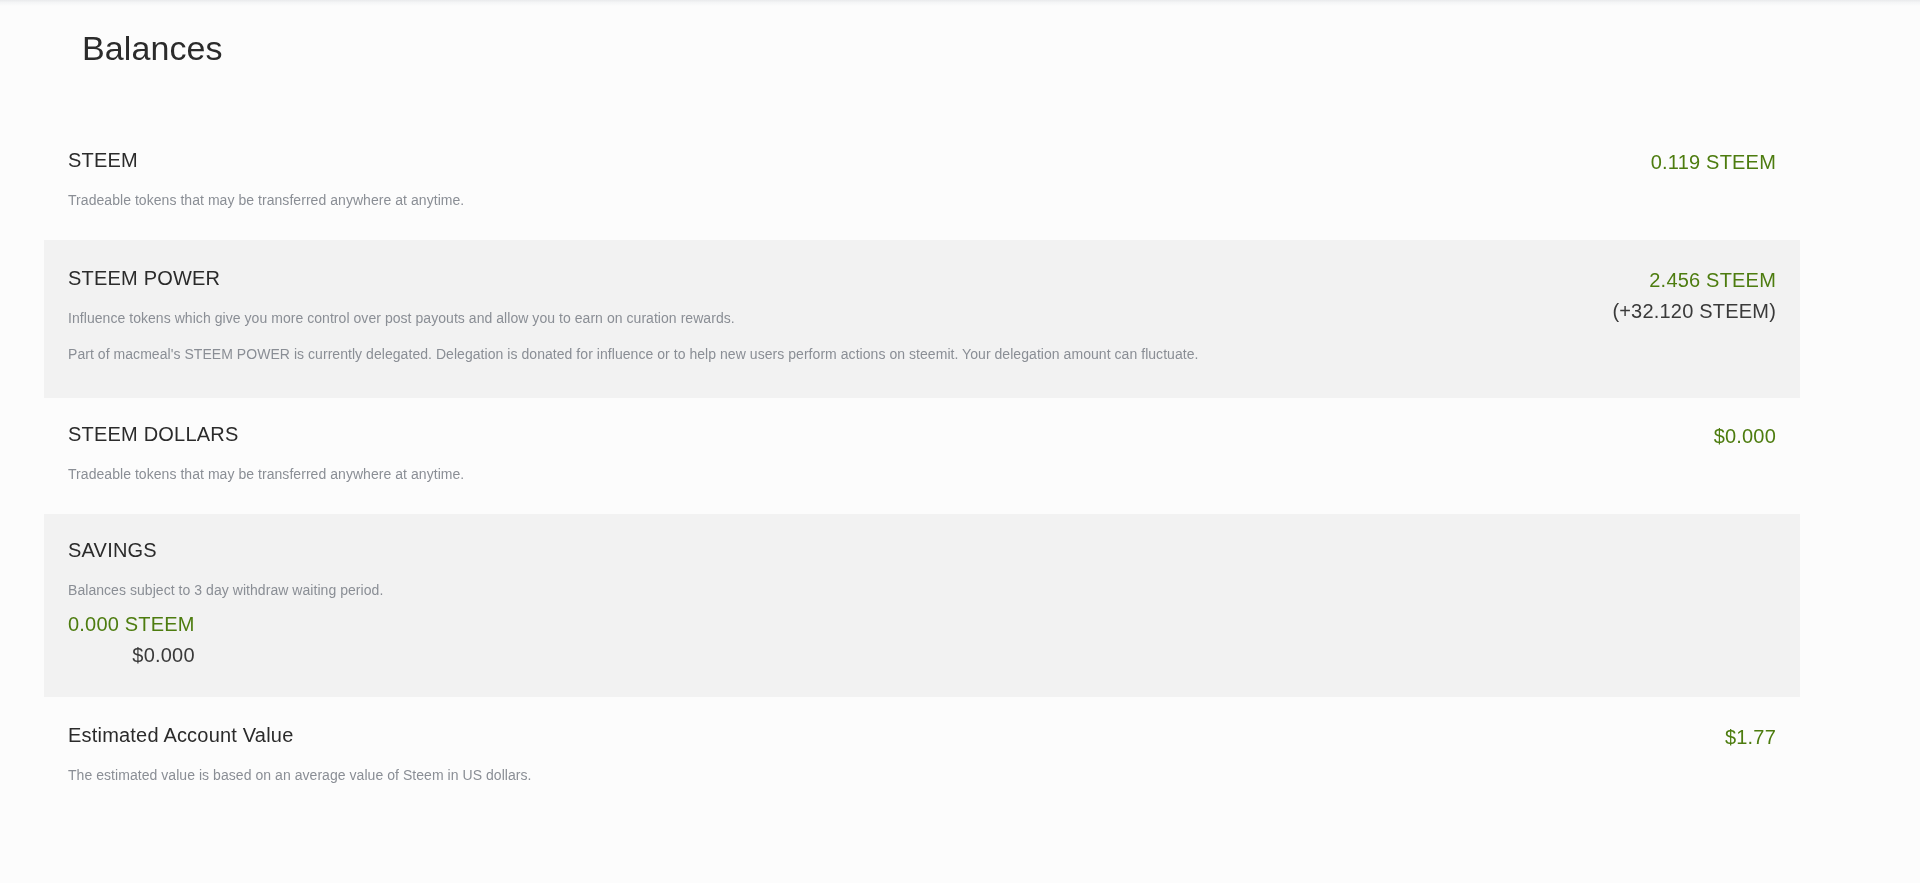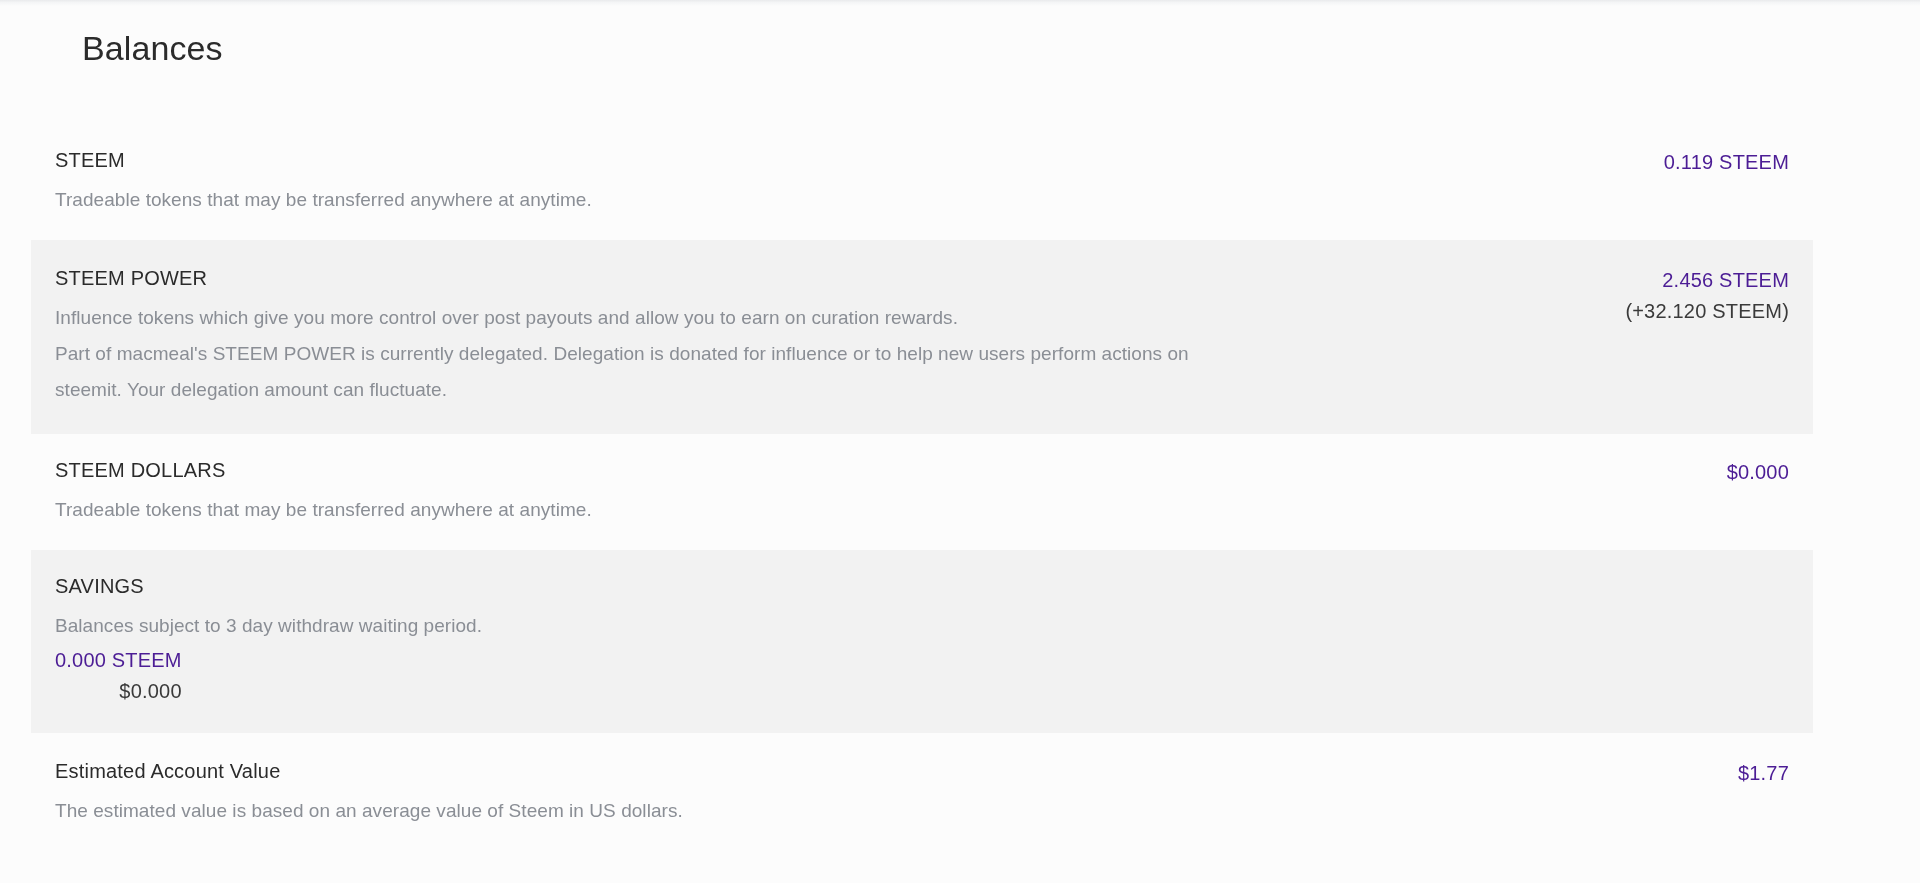--- a/index.html
+++ b/index.html
@@ -32,21 +32,21 @@
     font-size: 34px;
     font-weight: 400;
     color: #2b2b2b;
     margin: 0;
     padding: 0 0 0 82px;
     letter-spacing: 0.1px;
     line-height: 44px;
   }
   .balances-list {
     margin-top: 56px;
-    padding: 0 31px;
+    padding: 0 44px;
   }
   .balance-row {
     display: flex;
     align-items: flex-start;
     justify-content: space-between;
     padding: 22px 24px 20px 24px;
     box-sizing: border-box;
   }
   .balance-row.shaded {
     background: #f2f2f2;
@@ -67,31 +67,31 @@
   .row-name {
     font-size: 20px;
     line-height: 28px;
     color: #2b2b2b;
     font-weight: 400;
     margin-bottom: 8px;
     letter-spacing: 0.2px;
     white-space: nowrap;
   }
   .row-desc {
-    font-size: 19px;
+    font-size: 14px;
     line-height: 36px;
     color: #8a8e95;
     font-weight: 400;
     letter-spacing: 0.05px;
     max-width: 1180px;
   }
   .row-value {
     font-size: 20px;
     line-height: 31px;
-    color: #4c1d95;
+    color: #4d7c0f;
     font-weight: 400;
     white-space: nowrap;
     letter-spacing: 0.2px;
   }
   .row-value.secondary {
     color: #3a3a3a;
   }
   
   .row-steem        { padding-top: 20px; padding-bottom: 22px; }
   .row-steem-power  { padding-top: 24px; padding-bottom: 26px; justify-content: flex-end; }

